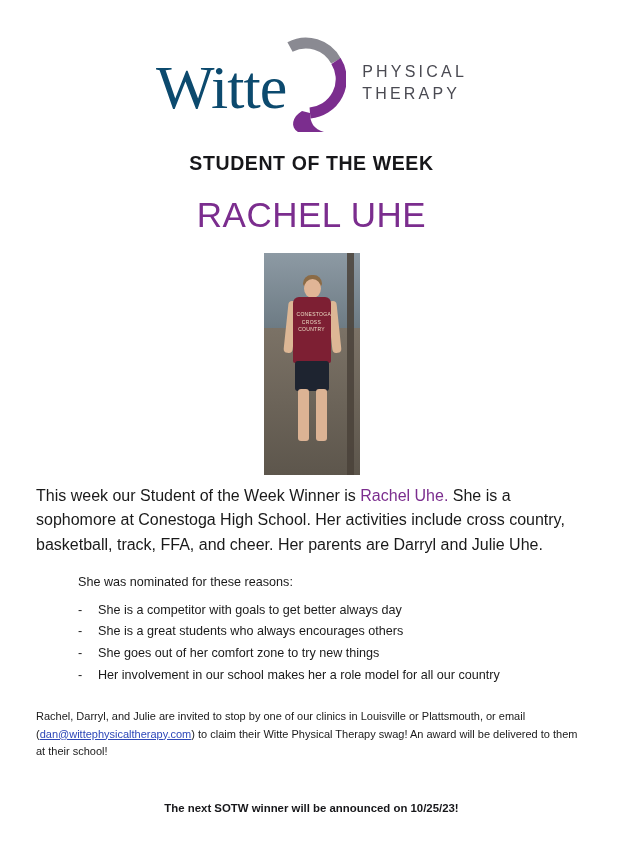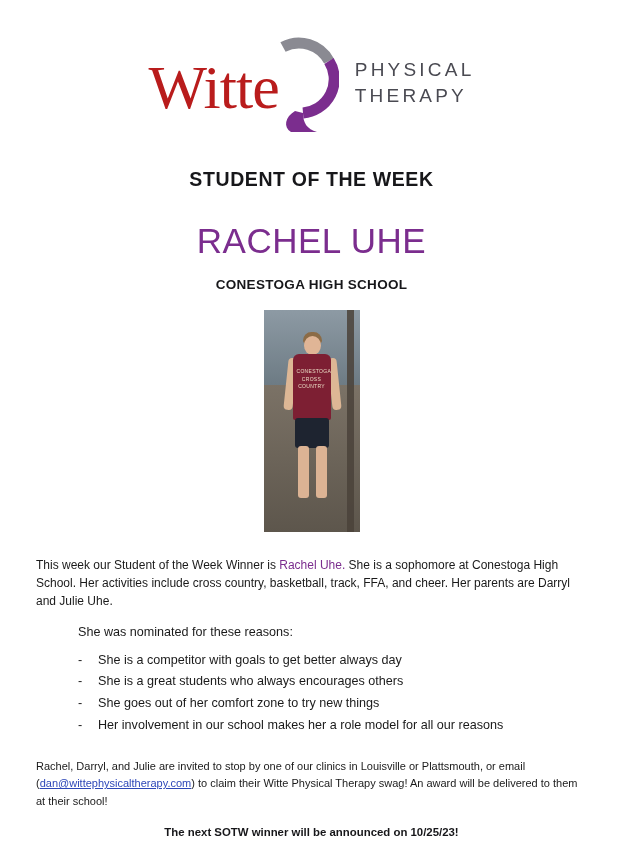--- a/index.html
+++ b/index.html
@@ -30,55 +30,55 @@
     align-items: center;
     justify-content: center;
     gap: 0;
     padding-top: 18px;
     box-sizing: border-box;
   }
   .logo-word {
     font-family: "Liberation Serif", serif;
     font-size: 62px;
     letter-spacing: -1px;
-    color: #b91c1c;
+    color: #0c4a6e;
     line-height: 1;
     position: relative;
     top: 4px;
   }
   .logo-mark {
     position: relative;
     width: 66px;
     height: 104px;
     margin-left: -6px;
   }
   .logo-mark svg { display: block; }
   .logo-right {
     margin-left: 16px;
     line-height: 1.35;
     color: #4a4a52;
-    font-size: 19px;
+    font-size: 16px;
     letter-spacing: 3.2px;
     font-family: "Liberation Sans", sans-serif;
   }
 
   
   .sotw-title {
     text-align: center;
     font-weight: bold;
     font-size: 19.5px;
     letter-spacing: 0.6px;
     color: #17171a;
-    margin-top: 20px;
+    margin-top: 4px;
   }
   .student-name {
     text-align: center;
     font-size: 35px;
     color: #7b2d8e;
-    margin-top: 30px;
+    margin-top: 20px;
     letter-spacing: 0.5px;
   }
   .school-name {
     text-align: center;
     font-size: 13.5px;
     font-weight: bold;
     color: #17171a;
     margin-top: 16px;
     letter-spacing: 0.3px;
   }
@@ -176,24 +176,24 @@
     width: 9px;
     height: 52px;
     background: #ddb795;
     border-radius: 4px;
   }
   .photo-wrap .arm-l { left: 22px; transform: rotate(6deg); }
   .photo-wrap .arm-r { left: 66px; transform: rotate(-6deg); }
 
   
   .para {
-    font-size: 12px;
+    font-size: 16px;
     line-height: 1.52;
     color: #1a1a1a;
-    margin-top: 24px;
+    margin-top: 9px;
     text-align: left;
   }
   .highlight-name { color: #7b2d8e; }
 
   .nominated {
     margin-top: 6px;
     padding-left: 42px;
     font-size: 12.6px;
     line-height: 1.5;
   }
@@ -218,21 +218,21 @@
     color: #1a1a1a;
   }
   .closing a {
     color: #2d47b8;
     text-decoration: underline;
   }
   .footer-note {
     text-align: center;
     font-size: 11.4px;
     font-weight: bold;
-    margin-top: 16px;
+    margin-top: 42px;
     color: #17171a;
   }
 </style>
 </head>
 <body>
 
 <div class="page">
 
   <div class="logo-block">
     <div class="logo-word">Witte</div>
@@ -244,21 +244,20 @@
       </svg>
     </div>
     <div class="logo-right">
       <div>PHYSICAL</div>
       <div>THERAPY</div>
     </div>
   </div>
 
   <div class="sotw-title">STUDENT OF THE WEEK</div>
   <div class="student-name">RACHEL UHE</div>
-  <div class="school-name">CONESTOGA HIGH SCHOOL</div>
 
   <div class="photo-wrap">
     <div class="sky"></div>
     <div class="ground"></div>
     <div class="pole"></div>
     <div class="arm-l"></div>
     <div class="arm-r"></div>
     <div class="person-hair"></div>
     <div class="person-head"></div>
     <div class="person-torso"></div>
@@ -282,21 +281,21 @@
       <li>
         <span class="dash">-</span>
         <span>She is a great students who always encourages others</span>
       </li>
       <li>
         <span class="dash">-</span>
         <span>She goes out of her comfort zone to try new things</span>
       </li>
       <li>
         <span class="dash">-</span>
-        <span>Her involvement in our school makes her a role model for all our reasons</span>
+        <span>Her involvement in our school makes her a role model for all our country</span>
       </li>
     </ul>
   </div>
 
   <p class="closing">
     <span>Rachel, Darryl, and Julie are invited to stop by one of our clinics in Louisville or Plattsmouth, or email (</span><a href="#">dan@wittephysicaltherapy.com</a><span>) to claim their Witte Physical Therapy swag! An award will be delivered to them at their school!</span>
   </p>
 
   <div class="footer-note">The next SOTW winner will be announced on 10/25/23!</div>
 

